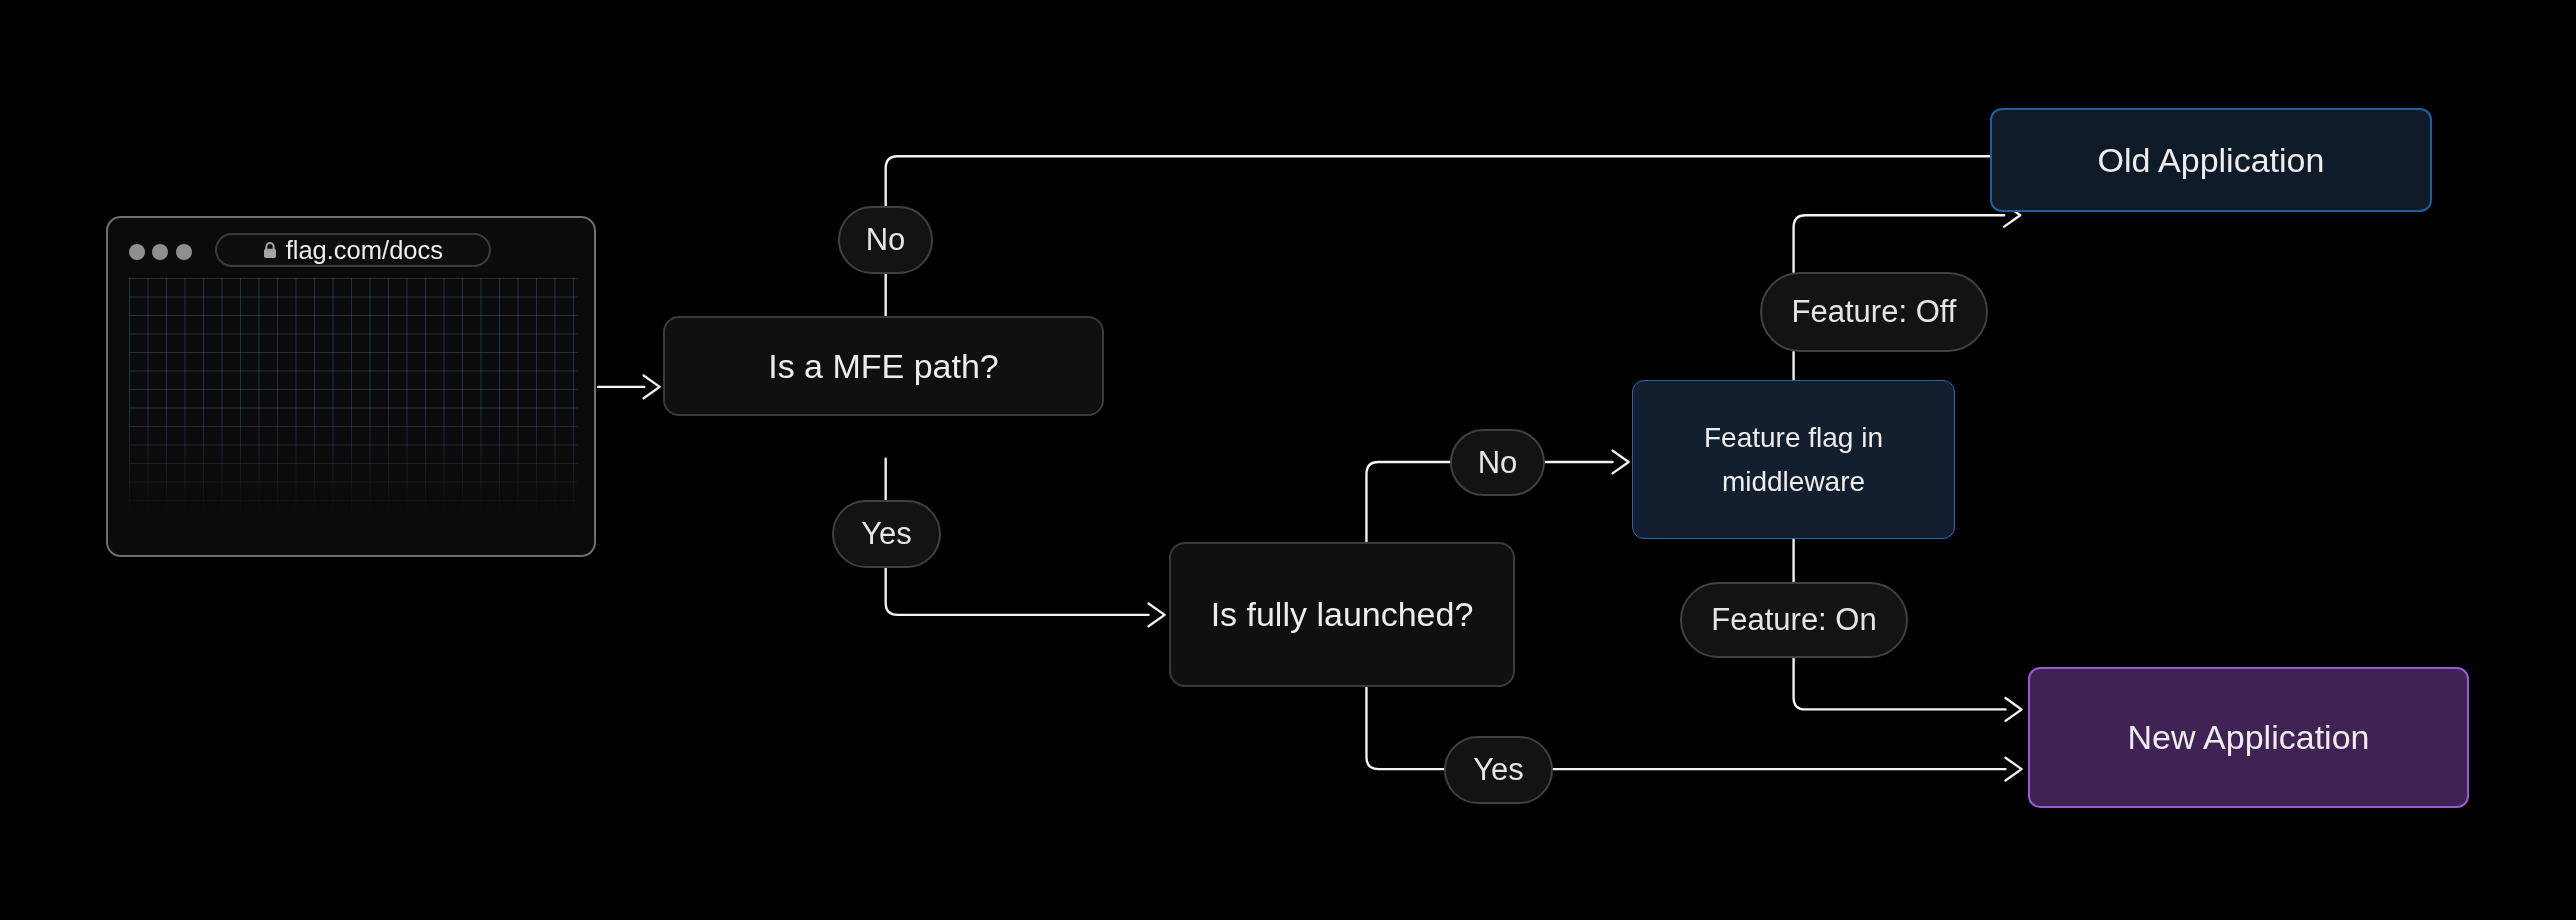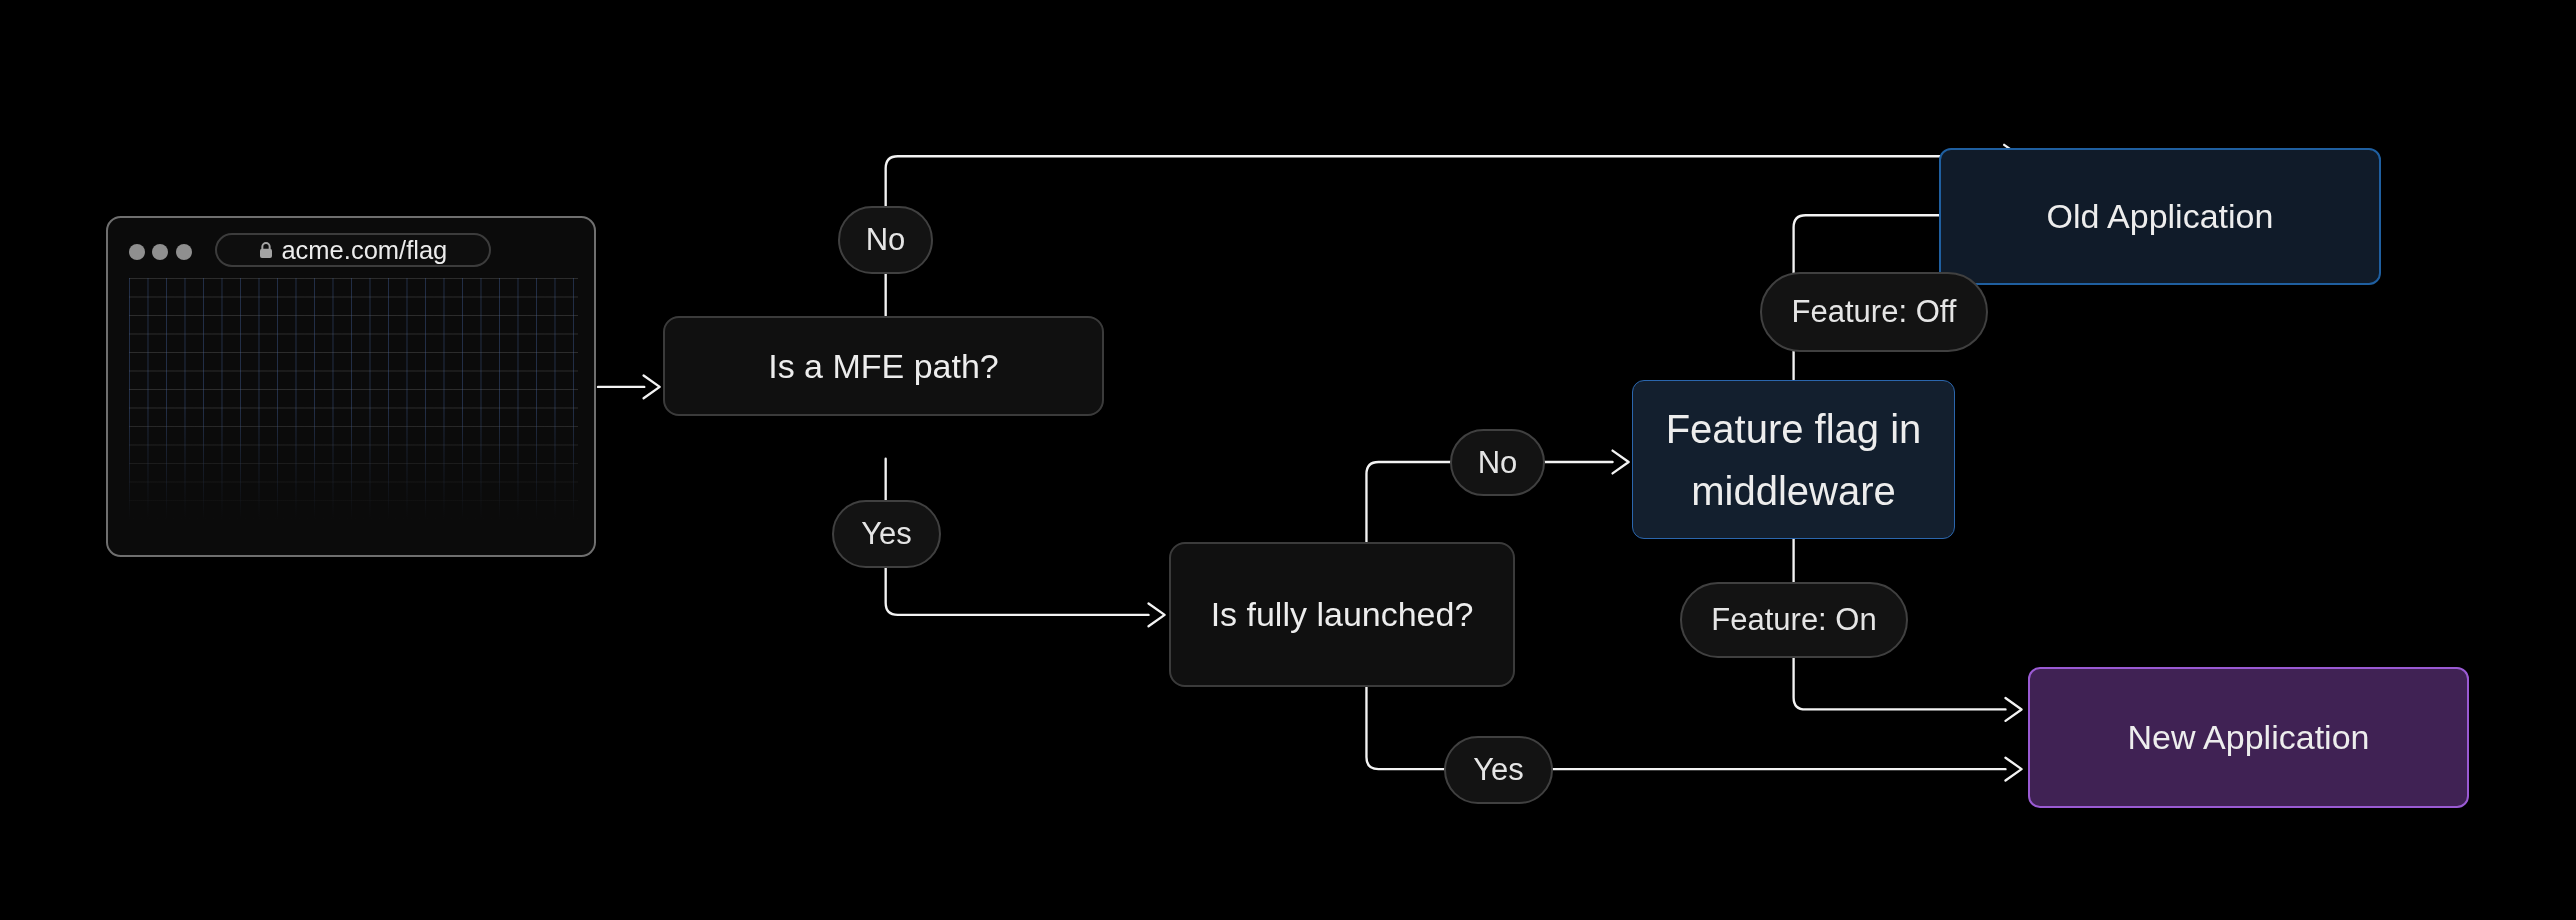--- a/index.html
+++ b/index.html
@@ -11,21 +11,21 @@
   .edge{stroke:#f3f3f3;stroke-width:3.5;fill:none;stroke-linecap:round;stroke-linejoin:round;}
 
   
   .node{position:absolute;display:flex;align-items:center;justify-content:center;
         box-sizing:border-box;text-align:center;color:#ededed;}
 
   .decision{background:#101010;border:2px solid #3b3b3b;border-radius:16px;font-size:34px;}
   .pill{background:#131313;border:2.3px solid #404040;border-radius:670px;font-size:31px;color:#e5e5e5;}
   .app-old{background:#101b29;border:2px solid #1f5fa0;border-radius:12px;font-size:34px;}
   .app-new{background:#402254;border:2px solid #9a5ad3;border-radius:12px;font-size:34px;}
-  .feature{background:#131f2e;border:1.7px solid #2b66ad;border-radius:12px;font-size:40px;line-height:1.55;padding:0 27px;}
+  .feature{background:#131f2e;border:1.7px solid #2b66ad;border-radius:12px;font-size:28px;line-height:1.55;padding:0 27px;}
 
   
   #browser{position:absolute;left:106px;top:216px;width:490px;height:341px;box-sizing:border-box;
            background:#0b0b0b;border:2px solid #6f6f6f;border-radius:14.8px;}
   #traffic{position:absolute;left:21px;top:26px;display:flex;gap:7.4px;}
   .dot{width:16px;height:16px;border-radius:50%;background:#8f8f8f;}
   #urlbar{position:absolute;left:107px;top:15.4px;width:276px;height:34px;box-sizing:border-box;
           background:#0e0e0e;border:2px solid #3c3c3c;border-radius:670px;
           display:flex;align-items:center;justify-content:center;gap:8.7px;
           color:#ececec;font-size:25.5px;}
@@ -79,39 +79,39 @@
     <div id="traffic">
       <div class="dot"></div>
       <div class="dot"></div>
       <div class="dot"></div>
     </div>
     <div id="urlbar">
       <svg class="lock" width="14" height="17.4" viewBox="0 0 21 26">
         <path d="M5 11 V7 a5.5 5.5 0 0 1 11 0 V11" fill="none" stroke="#a3a3a3" stroke-width="3"></path>
         <rect x="1.5" y="10" width="18" height="14" rx="3" fill="#a3a3a3"></rect>
       </svg>
-      <span>acme.com/flag</span>
+      <span>flag.com/docs</span>
     </div>
     <div id="grid"></div>
     <div id="grid-fade"></div>
   </div>
 
   <div class="node decision" style="left:663px;top:316px;width:441px;height:100px;">
     <span>Is a MFE path?</span>
   </div>
 
   <div class="node decision" style="left:1169px;top:542px;width:346px;height:145px;">
     <span>Is fully launched?</span>
   </div>
 
   <div class="node feature" style="left:1632px;top:380px;width:323px;height:159px;">
     <span>Feature flag in middleware</span>
   </div>
 
-  <div class="node app-old" style="left:1939px;top:108px;width:442px;height:137px;margin-top:40px;">
+  <div class="node app-old" style="left:1990px;top:108px;width:442px;height:104px;">
     <span>Old Application</span>
   </div>
 
   <div class="node app-new" style="left:2028px;top:667px;width:441px;height:141px;">
     <span>New Application</span>
   </div>
 
   <div class="node pill" style="left:838px;top:206px;width:95px;height:68px;">
     <span>No</span>
   </div>

